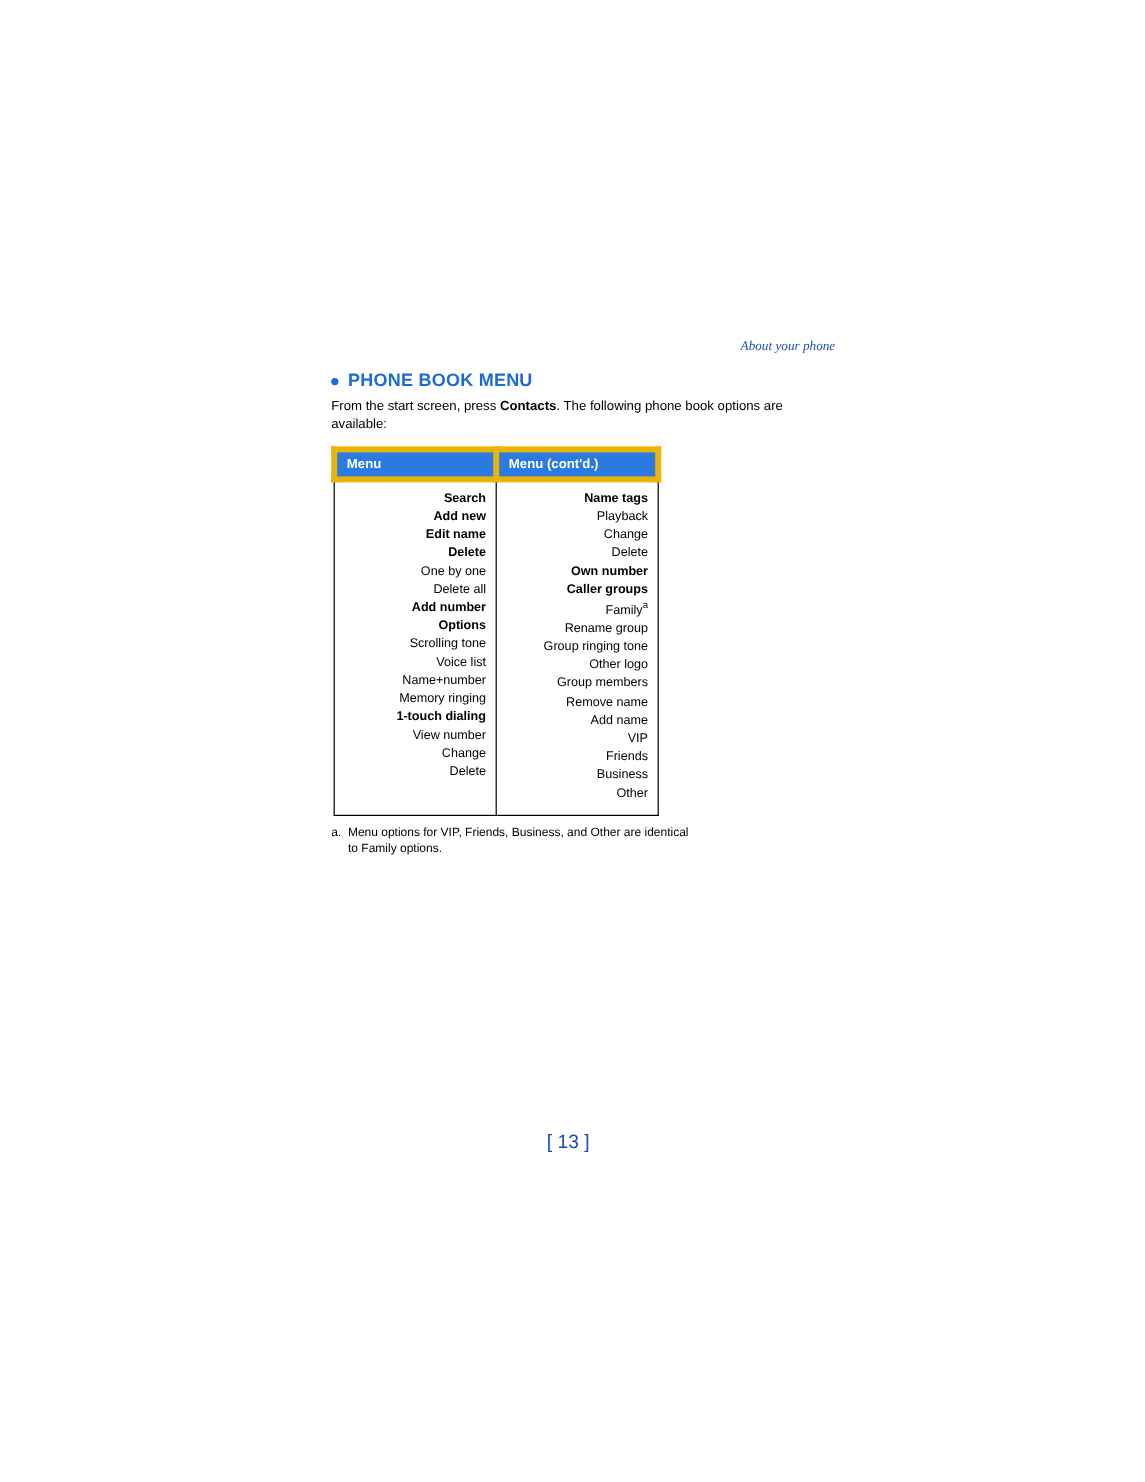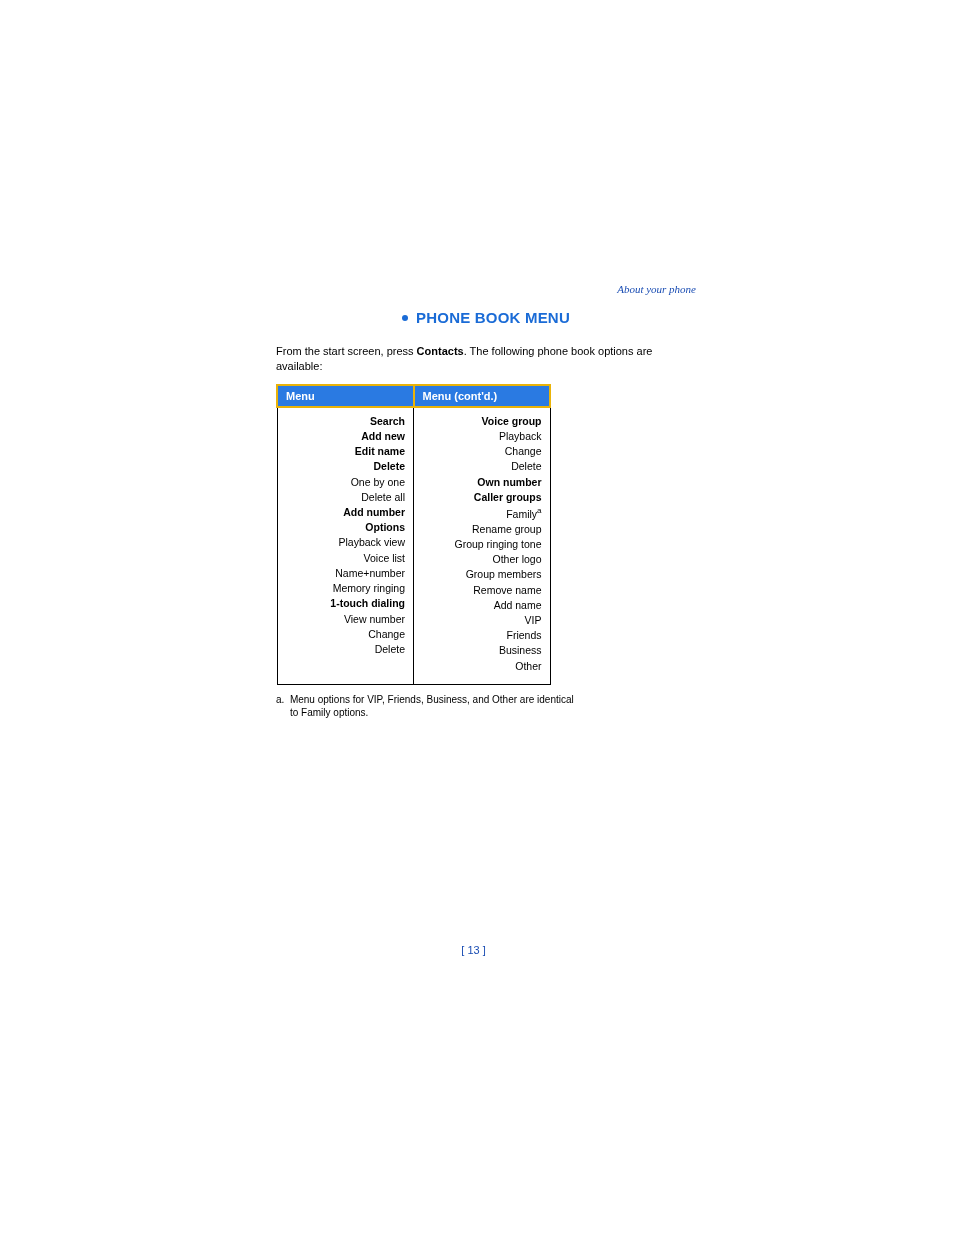--- a/index.html
+++ b/index.html
@@ -26,56 +26,55 @@
     display: block;
     text-align: right;
     margin-bottom: 14px;
     font-family: Georgia, 'Times New Roman', serif;
   }
   .bullet-title-row {
     display: flex;
     align-items: center;
     gap: 8px;
     margin-bottom: 4px;
-    justify-content: center;
   }
   .bullet {
     width: 6px;
     height: 6px;
     background: #1a6bd6;
     border-radius: 50%;
     flex: 0 0 auto;
   }
   .section-title {
     color: #1a6bd6;
     font-weight: 700;
     font-size: 15px;
     letter-spacing: 0.2px;
     font-family: "Trebuchet MS", Verdana, sans-serif;
   }
   .intro {
     font-size: 11px;
-    margin: 18px 0 10px 0;
+    margin: 6px 0 10px 0;
     line-height: 1.35;
   }
   .intro b { font-weight: 700; }
   table.menu-table {
     border-collapse: collapse;
     width: 275px;
     border: 1px solid #000;
     table-layout: fixed;
   }
   table.menu-table th {
     background: #2a7ae2;
     color: #fff;
     text-align: left;
     font-weight: 700;
     font-size: 11px;
     padding: 4px 8px;
-    border: 2px solid #eab308;
+    border: 5px solid #eab308;
   }
   table.menu-table td {
     vertical-align: top;
     font-size: 10.5px;
     padding: 6px 8px 10px 8px;
     border: 1px solid #000;
     line-height: 1.45;
     text-align: right;
   }
   .b { font-weight: 700; }
@@ -90,21 +89,21 @@
     text-indent: -14px;
     width: 290px;
     line-height: 1.3;
   }
   .page-number {
     position: absolute;
     top: 944px;
     left: 0;
     width: 947px;
     text-align: center;
-    font-size: 11px;
+    font-size: 16px;
     color: #1a4db3;
   }
 </style>
 </head>
 <body>
 
 <div class="page">
   <span class="header-link">About your phone</span>
 
   <div class="bullet-title-row">
@@ -127,31 +126,31 @@
       <tr>
         <td id="col-left">
             <span class="b" style="display: block;">Search</span>
             <span class="b" style="display: block;">Add new</span>
             <span class="b" style="display: block;">Edit name</span>
             <span class="b" style="display: block;">Delete</span>
             <span class="i1">One by one</span>
             <span class="i1">Delete all</span>
             <span class="b" style="display: block;">Add number</span>
             <span class="b" style="display: block;">Options</span>
-            <span class="i1">Playback view</span>
+            <span class="i1">Scrolling tone</span>
             <span class="i2">Voice list</span>
             <span class="i2">Name+number</span>
             <span class="i1">Memory ringing</span>
             <span class="b" style="display: block;">1-touch dialing</span>
             <span class="i1">View number</span>
             <span class="i1">Change</span>
             <span class="i1">Delete</span>
           </td>
         <td id="col-right">
-            <span class="b" style="display: block;">Voice group</span>
+            <span class="b" style="display: block;">Name tags</span>
             <span class="i1">Playback</span>
             <span class="i1">Change</span>
             <span class="i1">Delete</span>
             <span class="b" style="display: block;">Own number</span>
             <span class="b" style="display: block;">Caller groups</span>
             <span class="i1">Family<span class="sup">a</span></span>
             <span class="i2">Rename group</span>
             <span class="i2">Group ringing tone</span>
             <span class="i2">Other logo</span>
             <span class="i2">Group members</span>

